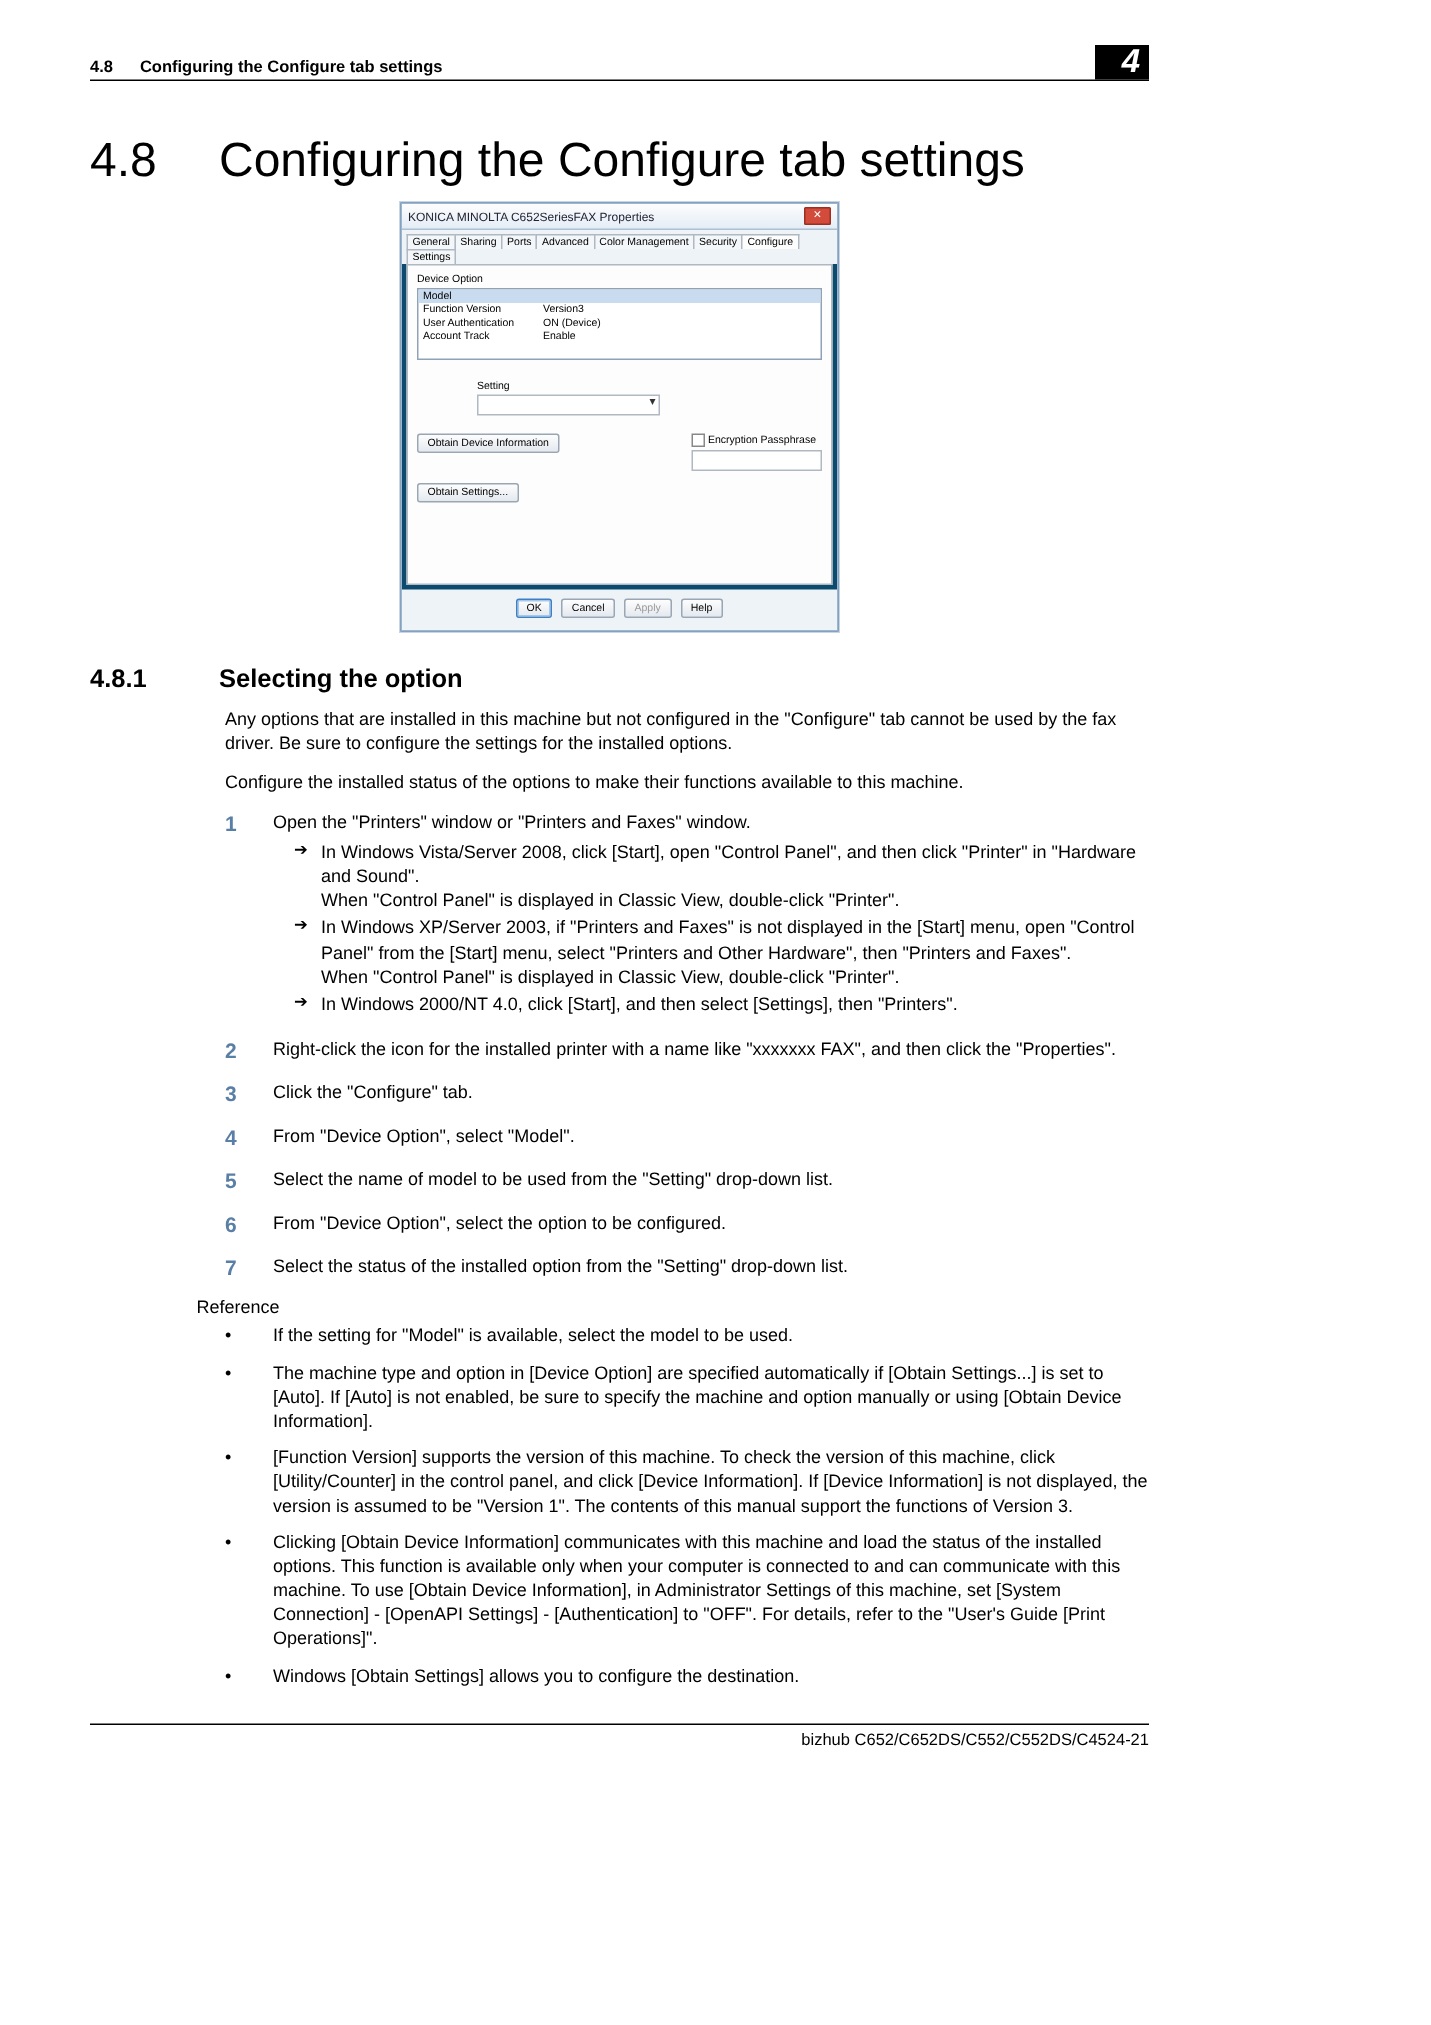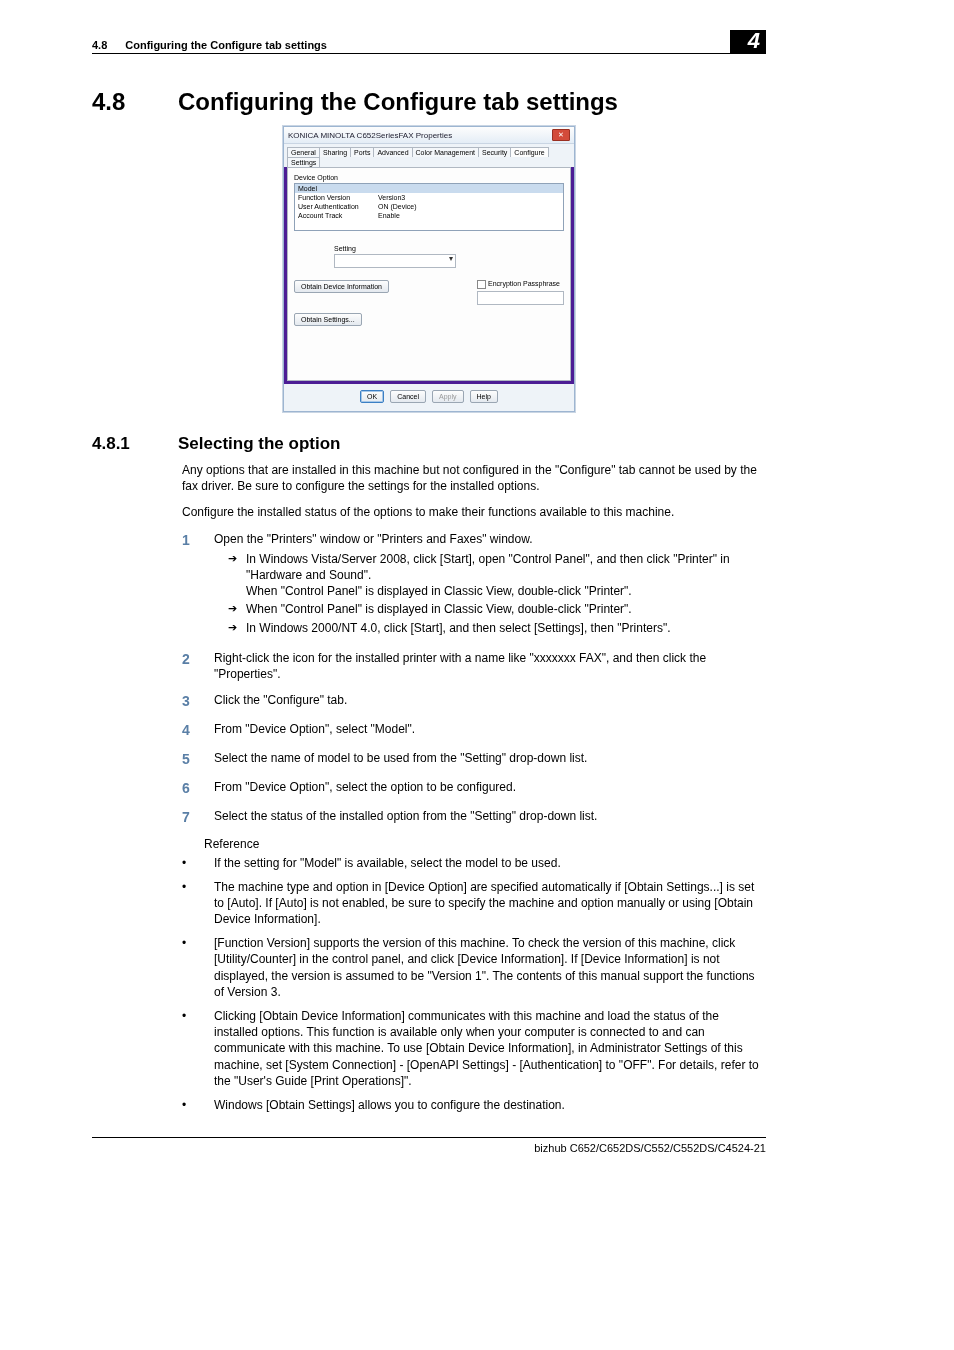--- a/index.html
+++ b/index.html
@@ -4,21 +4,21 @@
 <style>
   body {
     margin: 0;
     padding: 0;
     font-family: Arial, Helvetica, sans-serif;
     background: #fff;
     color: #000;
     width: 954px;
   }
   .page {
-    padding: 30px 60px 40px 92px;
+    padding: 30px 60px 40px 60px;
     box-sizing: border-box;
     width: 826px;
   }
   .top-line {
     border-bottom: 1px solid #000;
     display: flex;
     justify-content: space-between;
     align-items: flex-end;
     padding-bottom: 2px;
     font-size: 11px;
@@ -34,36 +34,36 @@
     font-size: 22px;
     font-style: italic;
     font-weight: bold;
     padding: 0px 6px 1px 18px;
     height: 22px;
     line-height: 22px;
     display: inline-block;
     margin-bottom: -2px;
   }
   h1.section-title {
-    font-size: 24px;
-    font-weight: bold;
+    font-size: 32px;
+    font-weight: normal;
     margin: 34px 0 10px 0;
   }
   h1.section-title .num {
     display: inline-block;
     width: 86px;
   }
   .screenshot-wrap {
     text-align: center;
     margin: 10px 0 20px 0;
   }
   .dialog {
     display: inline-block;
     border: 1px solid #9db5d1;
-    background: #4c1d95;
+    background: #0c4a6e;
     width: 290px;
     font-size: 7px;
     text-align: left;
     box-shadow: 0 0 0 1px #c9d5e3;
   }
   .dialog .titlebar {
     background: linear-gradient(#fdfdfd,#e4edf6);
     padding: 2px 4px;
     font-size: 8px;
     color: #223;
@@ -189,21 +189,21 @@
     position: absolute;
     left: 0;
     top: 0;
     font-size: 11px;
   }
   ul.arrow > li .cont {
     display:block;
   }
   .ref-label {
     font-size: 12px;
-    margin: 6px 0 4px 112px;
+    margin: 6px 0 4px 71px;
   }
   ul.bullets {
     list-style: none;
     padding: 0;
     margin: 0 0 0 90px;
     font-size: 12px;
     line-height: 1.35;
   }
   ul.bullets > li {
     position: relative;
@@ -312,21 +312,21 @@
     <p>Configure the installed status of the options to make their functions available to this machine.</p>
   </div>
 
   <ol class="steps">
     <li>
       <span class="step-num">1</span>
       <div class="step-body">
         <span>Open the "Printers" window or "Printers and Faxes" window.</span>
         <ul class="arrow">
           <li><span>In Windows Vista/Server 2008, click [Start], open "Control Panel", and then click "Printer" in "Hardware and Sound".</span><span class="cont">When "Control Panel" is displayed in Classic View, double-click "Printer".</span></li>
-          <li><span class="cont">When "Control Panel" is displayed in Classic View, double-click "Printer".</span></li>
+          <li><span>In Windows XP/Server 2003, if "Printers and Faxes" is not displayed in the [Start] menu, open "Control Panel" from the [Start] menu, select "Printers and Other Hardware", then "Printers and Faxes".</span><span class="cont">When "Control Panel" is displayed in Classic View, double-click "Printer".</span></li>
           <li><span>In Windows 2000/NT 4.0, click [Start], and then select [Settings], then "Printers".</span></li>
         </ul>
       </div>
     </li>
     <li>
         <span class="step-num">2</span>
         <div class="step-body">Right-click the icon for the installed printer with a name like "xxxxxxx FAX", and then click the "Properties".</div>
       </li>
     <li>
         <span class="step-num">3</span>

